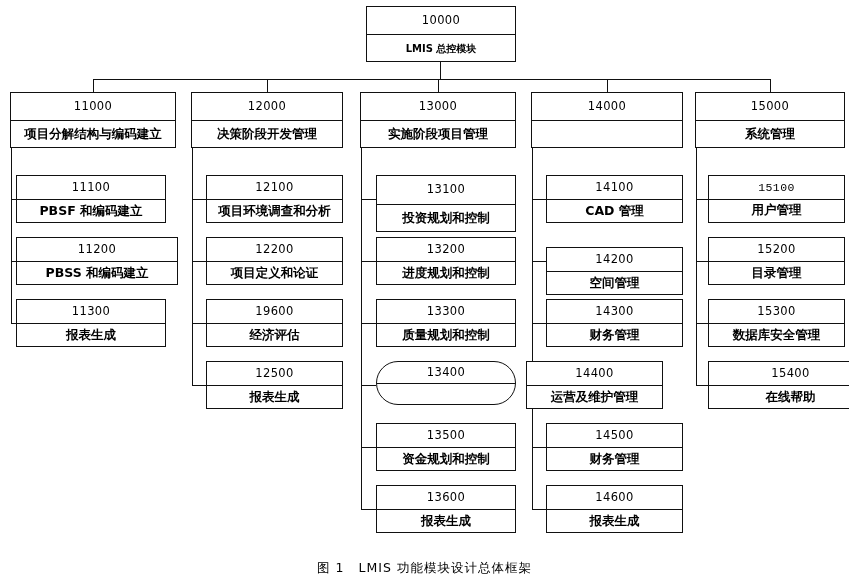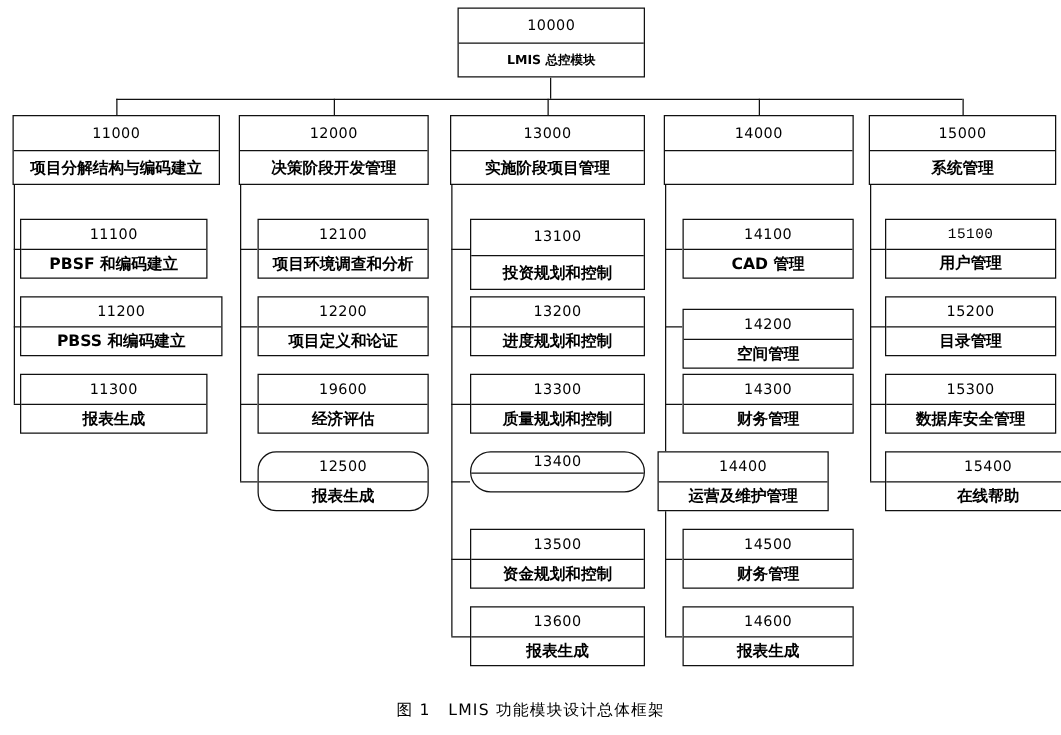--- a/index.html
+++ b/index.html
@@ -126,41 +126,41 @@
         <div class="title">项目环境调查和分析</div>
       </div>
       <div class="node lvl3" style="left: 206px; top: 237px; width: 137px; height: 48px;">
         <div class="code">12200</div>
         <div class="title">项目定义和论证</div>
       </div>
       <div class="node lvl3" style="left: 206px; top: 299px; width: 137px; height: 48px;">
         <div class="code">19600</div>
         <div class="title">经济评估</div>
       </div>
-      <div class="node lvl3" style="left: 206px; top: 361px; width: 137px; height: 48px; border-radius: 15px;">
+      <div class="node lvl3" style="left: 206px; top: 361px; width: 137px; height: 48px;">
         <div class="code">12500</div>
         <div class="title">报表生成</div>
       </div>
       <div class="node lvl2" style="left: 360px; top: 92px; width: 156px; height: 56px;">
         <div class="code">13000</div>
         <div class="title">实施阶段项目管理</div>
       </div>
       <div class="node lvl3" style="left: 376px; top: 175px; width: 140px; height: 57px;">
         <div class="code">13100</div>
         <div class="title">投资规划和控制</div>
       </div>
       <div class="node lvl3" style="left: 376px; top: 237px; width: 140px; height: 48px;">
         <div class="code">13200</div>
         <div class="title">进度规划和控制</div>
       </div>
       <div class="node lvl3" style="left: 376px; top: 299px; width: 140px; height: 48px;">
         <div class="code">13300</div>
         <div class="title">质量规划和控制</div>
       </div>
-      <div class="node lvl3" style="left: 376px; top: 361px; width: 140px; height: 33px; border-radius: 23px;">
+      <div class="node lvl3" style="left: 376px; top: 361px; width: 140px; height: 44px; border-radius: 23px;">
         <div class="code">13400</div>
       </div>
       <div class="node lvl3" style="left: 376px; top: 423px; width: 140px; height: 48px;">
         <div class="code">13500</div>
         <div class="title">资金规划和控制</div>
       </div>
       <div class="node lvl3" style="left: 376px; top: 485px; width: 140px; height: 48px;">
         <div class="code">13600</div>
         <div class="title">报表生成</div>
       </div>

